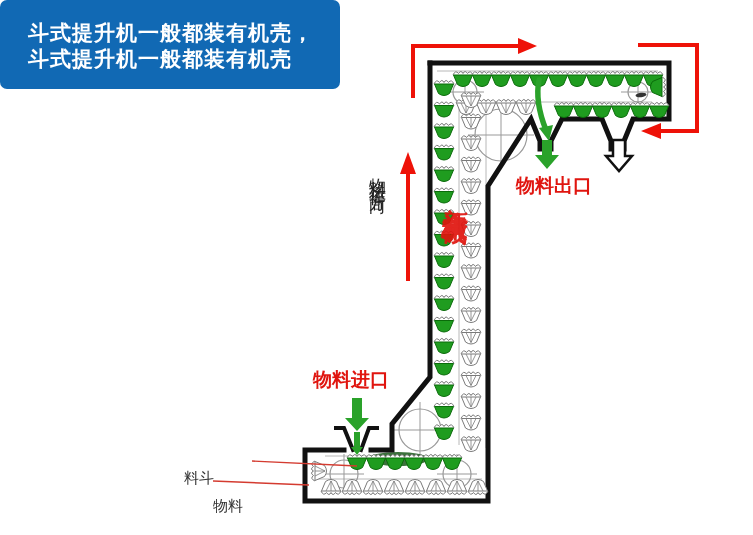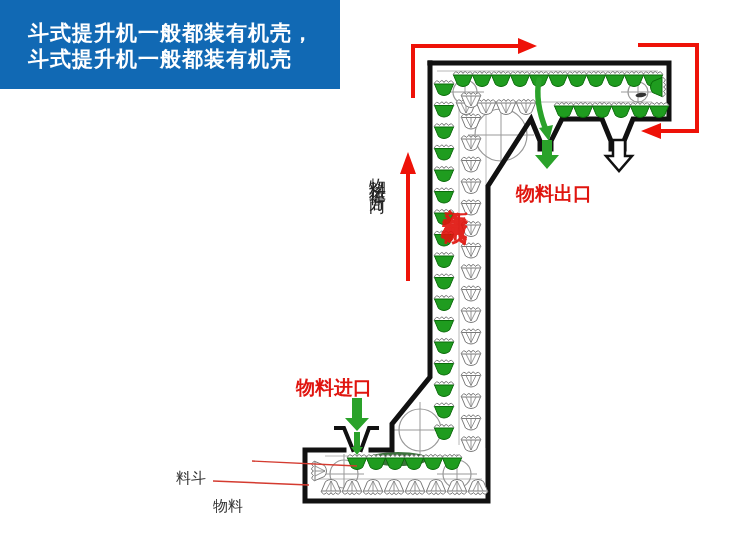--- a/index.html
+++ b/index.html
@@ -1,32 +1,32 @@
 <!DOCTYPE html>
 <html style="--banner-bg: #1169b4; --banner-text: #ffffff; --arrow-red: #ee1208; --label-red: #e0150f; --arrow-green: #2aa22a; --bucket-green: #1f9c1f; --bucket-green-dark: #0a6b0a; --casing-black: #111111; --label-text: #333333;"><head>
 <meta charset="utf-8">
 <style>
   html,body{margin:0;padding:0;background:#fff;}
   .canvas{position:relative;width:753px;height:535px;background:#ffffff;overflow:hidden;
           font-family:"Liberation Sans","DejaVu Sans",sans-serif;}
   .banner{position:absolute;left:0;top:0;width:340px;height:89px;box-sizing:border-box;
           background:var(--banner-bg,#1169b4);color:var(--banner-text,#ffffff);
-          padding:20px 0 0 28px;font-weight:bold;font-size:21px;line-height:26px;letter-spacing:1px;}
+          padding:20px 0 0 28px;font-weight:bold;font-size:21px;line-height:26px;letter-spacing:1px;border-radius:7px;}
   svg.diagram{position:absolute;left:0;top:0;}
   .lbl{position:absolute;white-space:nowrap;}
-  .red-lbl{color:var(--label-red,#e0150f);font-weight:bold;font-size:19px;margin-top:8px;}
+  .red-lbl{color:var(--label-red,#e0150f);font-weight:bold;font-size:19px;}
   .blk-lbl{color:var(--label-text,#333333);font-size:15px;}
   .vtext{writing-mode:vertical-rl;text-orientation:upright;}
   .flow-dir{left:366px;top:164px;font-size:17px;letter-spacing:4px;color:#222;}
   .watermark{left:441px;top:188px;font-size:26px;font-weight:600;letter-spacing:2px;
              color:var(--label-red,#e0150f);opacity:.92;transform:rotate(4deg);transform-origin:50% 0;}
   .outlet{left:516px;top:173px;}
-  .inlet{left:296px;top:367px;text-align:right;}
+  .inlet{left:313px;top:367px;text-align:right;}
   .material{left:213px;top:449px;margin-top:48px;}
-  .bucket{left:176px;top:469px;}
+  .bucket{left:184px;top:469px;}
   
   .casing{fill:none;stroke:var(--casing-black,#111111);stroke-width:5;stroke-linejoin:miter;stroke-linecap:square;}
   .funnel{fill:none;stroke:var(--casing-black,#111111);stroke-width:4;stroke-linecap:square;}
   .pw{fill:none;stroke:#999;stroke-width:1.2;}
   .ph{fill:none;stroke:#999;stroke-width:1;}
   .belt{fill:none;stroke:#b8b8b8;stroke-width:1;}
   .redl{fill:none;stroke:var(--arrow-red,#ee1208);stroke-width:4;}
   .redh{fill:var(--arrow-red,#ee1208);stroke:none;}
   .grn{fill:var(--arrow-green,#2aa22a);stroke:none;}
   .grnl{fill:none;stroke:var(--arrow-green,#2aa22a);stroke-width:5.5;stroke-linecap:round;}

